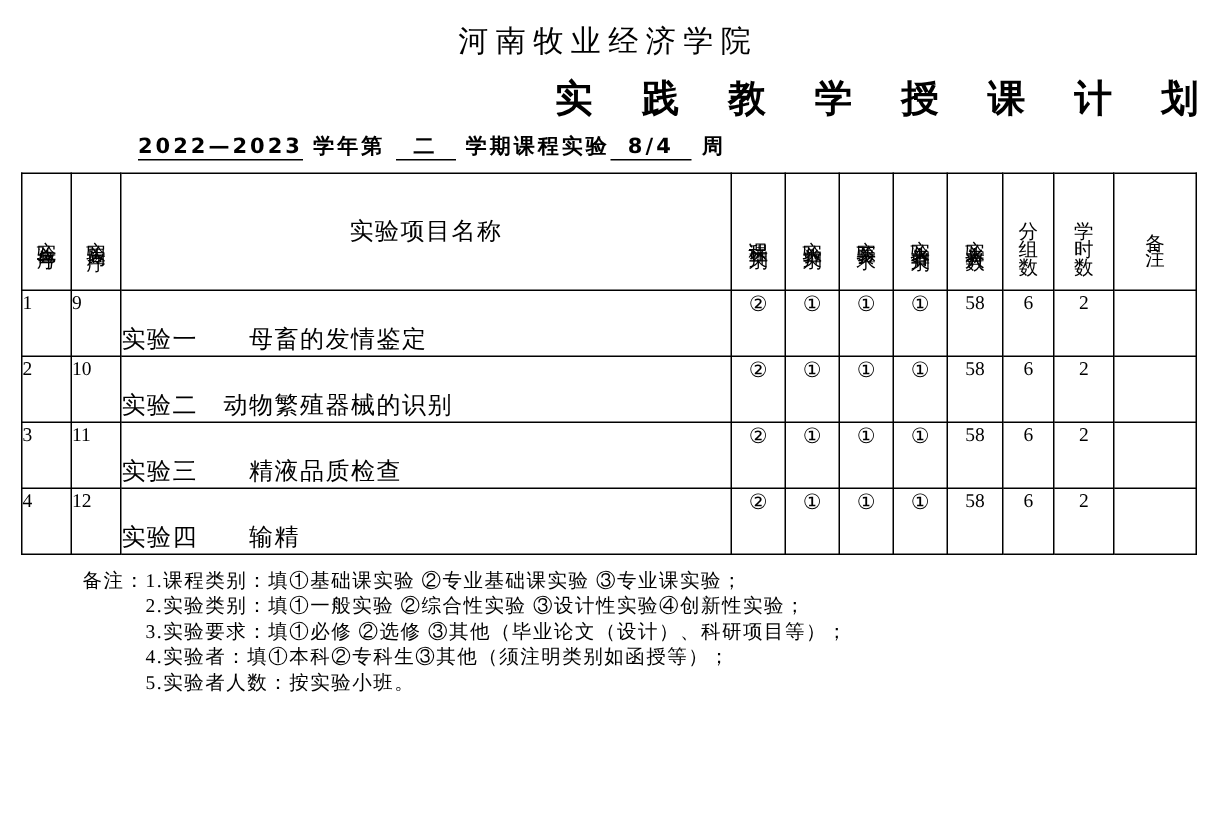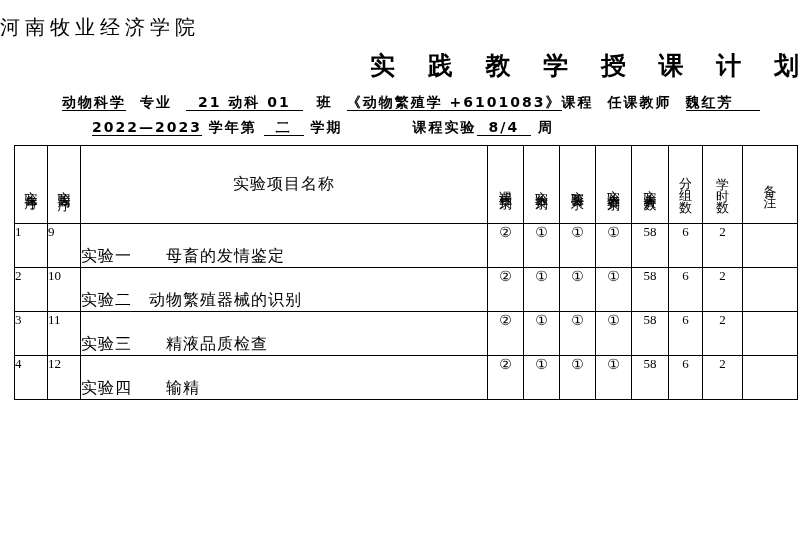--- a/index.html
+++ b/index.html
@@ -5,21 +5,21 @@
   html,body{margin:0;padding:0;background:#fff;}
   body{
     width:811px;height:549px;
     font-family:"Liberation Serif","DejaVu Serif",serif;
     color:#000;
     overflow:hidden;
   }
   .page{position:relative;width:811px;height:549px;background:#fff;}
 
   .school{
-    text-align:left;
+    text-align:center;
     margin-top:14px;
     font-size:20px;
     letter-spacing:5px;
     font-family:Liberation Serif, serif;
   }
   .main-title{
     text-align:right;
     margin-top:8px;
     font-size:25px;
     font-weight:bold;
@@ -35,21 +35,21 @@
     white-space:nowrap;
   }
   .info-line1{margin:12px 0 0 62px;}
   .info-line2{margin:7px 0 0 92px;display:flex;}
   .u{border-bottom:1.5px solid #000;}
   .pad-r{padding-right:26px;}
   .pad-r-sm{padding-right:14px;}
   .pad-lr{padding-left:12px;padding-right:12px;}
   .gap{display:inline-block;width:14px;}
   .seg{white-space:nowrap;}
-  .info-line2 .seg2{margin-left:70px;}
+  .info-line2 .seg2{}
   .info-line2 .seg3{margin-left:55px;}
 
   table.plan{
     border-collapse:collapse;
     table-layout:fixed;
     width:783px;
     margin:8px 0 0 14px;
   }
   table.plan th, table.plan td{
     border:1px solid #000;
@@ -92,23 +92,20 @@
   .notes .nlines div{white-space:nowrap;}
 </style>
 </head>
 <body>
 
 <div class="page">
 
   <div class="school">河南牧业经济学院</div>
   <div class="main-title">实 践 教 学 授 课 计 划</div>
 
-  <div class="info info-line1">
-    <span class="u">动物科学</span><span class="gap"></span><span>专业</span><span class="gap"></span><span class="u pad-lr">21 动科 01</span><span class="gap"></span><span>班</span><span class="gap"></span><span class="u">《动物繁殖学 +6101083》</span><span>课程</span><span class="gap"></span><span>任课教师</span><span class="gap"></span><span class="u pad-r">魏红芳</span>
-  </div>
 
   <div class="info info-line2">
     <span class="seg"><span class="u">2022—2023</span>&nbsp;<span>学年第</span>&nbsp;<span class="u pad-lr">二</span>&nbsp;<span>学期</span></span>
     <span class="seg seg2"><span>课程实验</span><span class="u pad-lr">8/4</span>&nbsp;<span>周</span></span>
   </div>
 
   <table class="plan">
     <colgroup>
       <col style="width:33px">
         <col style="width:33px">
@@ -206,14 +203,24 @@
         <td class="c-val c-circ">①</td>
         <td class="c-val c-circ">①</td>
         <td class="c-val">58</td>
         <td class="c-val">6</td>
         <td class="c-val">2</td>
         <td class="c-val"></td>
       </tr>
     </tbody>
   </table>
 
+  <div class="notes">
+    <span class="nlabel">备注：</span>
+    <span class="nlines">
+      <div>1.课程类别：填①基础课实验 ②专业基础课实验 ③专业课实验；</div>
+      <div>2.实验类别：填①一般实验 ②综合性实验 ③设计性实验④创新性实验；</div>
+      <div>3.实验要求：填①必修 ②选修 ③其他（毕业论文（设计）、科研项目等）；</div>
+      <div>4.实验者：填①本科②专科生③其他（须注明类别如函授等）；</div>
+      <div>5.实验者人数：按实验小班。</div>
+    </span>
+  </div>
 
 </div>
 
 </body></html>

